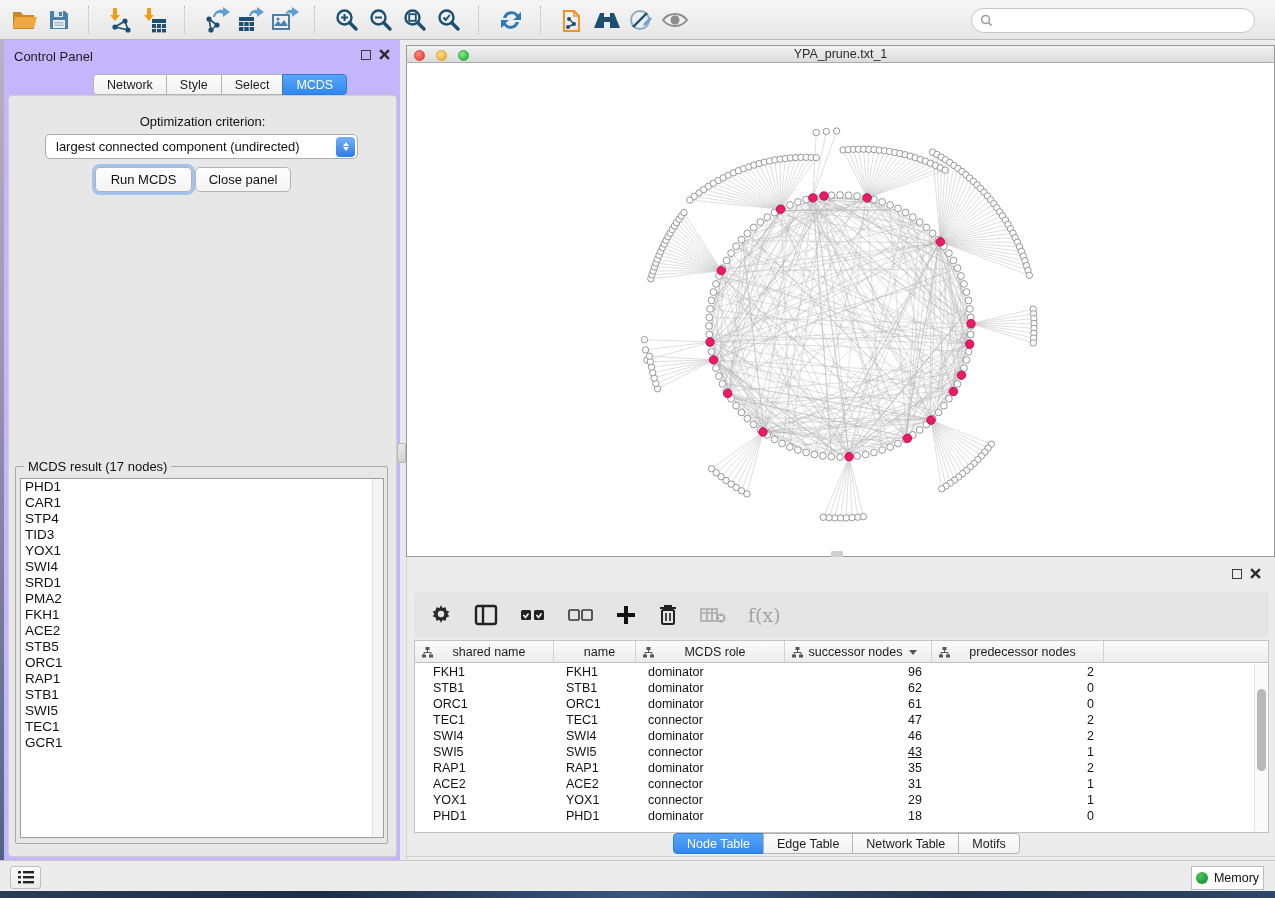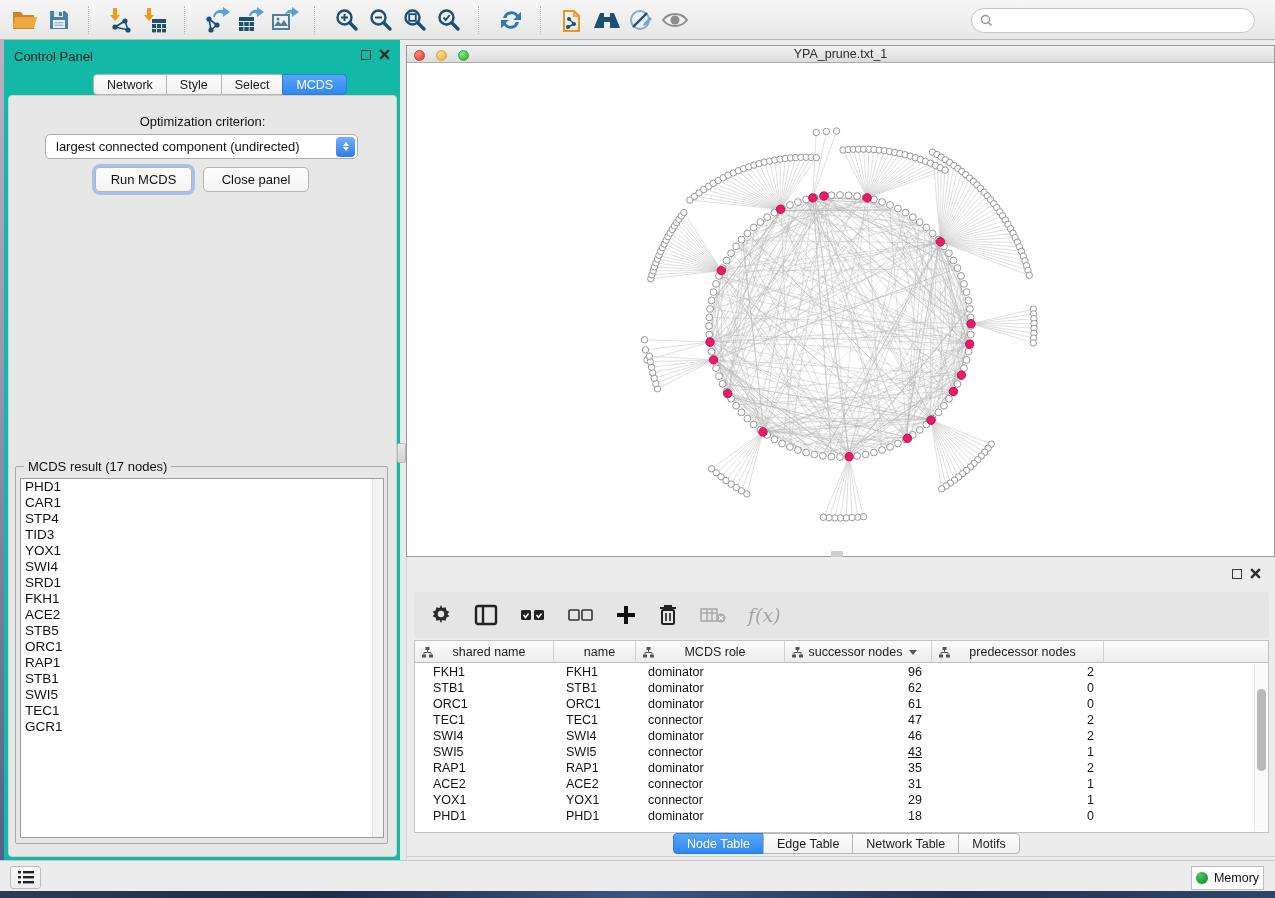--- a/index.html
+++ b/index.html
@@ -17,21 +17,21 @@
     background:#fff; border:1px solid #c6c6c6; border-radius:13px; display:flex; align-items:center; padding-left:8px; }
   #search-box input { border:none; outline:none; flex:1; height:20px; font-size:13px; background:transparent; }
 
   
   #left-strip { left:0; top:40px; width:4px; height:851px;
     background:linear-gradient(#bcb0c4,#9d94ae 38%,#6e7896 72%,#4c5f85); }
   #bottom-wallpaper { left:0; top:891px; width:1275px; height:7px;
     background:linear-gradient(90deg,#2a3d55,#1c2d47 25%,#3a567e 50%,#223450 75%,#2e4668); }
 
   
-  #control-panel { left:4px; top:40px; width:396px; height:820px; background:#14b8a6; }
+  #control-panel { left:4px; top:40px; width:396px; height:820px; background:#c4b5fd; }
   #cp-title { position:absolute; left:10px; top:9px; font-size:13px; color:#1c1c1c; }
   .win-btns { position:absolute; right:10px; top:9px; display:flex; gap:8px; align-items:center; }
   .float-btn { width:10px; height:10px; border:1.6px solid #3a3a3a; display:inline-block; }
   .tabs-row { position:absolute; display:flex; }
   .seg-tab { height:21px; padding:0 13px; font-size:12.5px; display:flex; align-items:center; justify-content:center;
     background:linear-gradient(#fdfdfd,#f1f1f1); border:1px solid #b4b4b4; margin-left:-1px; color:#1c1c1c; cursor:default; }
   .seg-tab:first-child { border-radius:4px 0 0 4px; margin-left:12px; }
   .seg-tab:last-child { border-radius:0 4px 4px 0; }
   .seg-tab.active { background:linear-gradient(#58a6f8,#2f87ef); color:#fff; border-color:#2c7cd9; }
   #cp-tabs { left:77px; top:34px; }
@@ -43,21 +43,21 @@
     padding-left:10px; }
   #criterion-stepper { position:absolute; right:2px; top:1.5px; width:19px; height:20px; border-radius:4px;
     background:linear-gradient(#74b1f8,#2d7be8); display:flex; flex-direction:column; align-items:center; justify-content:center; gap:1px; }
   .chev { width:0; height:0; border-left:3.5px solid transparent; border-right:3.5px solid transparent; }
   .chev.up { border-bottom:4px solid #fff; }
   .chev.down { border-top:4px solid #fff; }
   .mac-btn { position:absolute; height:25px; background:linear-gradient(#fefefe,#f3f3f3);
     border:1px solid #b3b3b3; border-radius:5px; font-size:13px; color:#111;
     display:flex; align-items:center; justify-content:center; cursor:default; }
   #run-btn { left:86px; top:71px; width:97px; box-shadow:0 0 0 3px rgba(110,165,240,.55); }
-  #close-btn { left:194px; top:71px; width:106px;text-align:right; }
+  #close-btn { left:186px; top:71px; width:96px;text-align:right; }
   #mcds-group { position:absolute; left:6px; top:370px; width:373px; height:378px; border:1px solid #a9a9a9; border-radius:2px; }
   #mcds-group-title { position:absolute; left:8px; top:-8px; background:#e7e7e7; padding:0 4px; font-size:13px; color:#111; }
   #mcds-list { position:absolute; left:4px; top:11px; width:364px; height:360px; background:#fff; border:1px solid #9d9d9d; overflow:hidden; }
   .mcds-item { font-size:13.5px; color:#111; height:16px; line-height:16px; padding-left:4px; }
   #mcds-scroll { position:absolute; right:0; top:0; width:11px; height:100%; background:#f4f4f4; border-left:1px solid #e0e0e0; }
 
   
   #v-divider { left:400px; top:45px; width:7px; height:815px; background:#e9e9e9; }
   #v-handle { left:397px; top:443px; width:9px; height:20px; background:linear-gradient(#e8e8e8,#d2d2d2);
     border:1px solid #b8b8b8; border-radius:2px; }
@@ -73,21 +73,21 @@
   #light-green { left:51px; background:radial-gradient(circle at 35% 30%, #8fe694,#3cc84b 60%,#27a337); border:.5px solid #33a83f; }
   #net-title { position:absolute; left:0; right:0; top:1px; text-align:center; font-size:12.5px; color:#2c2c2c; }
   #net-canvas { position:absolute; left:0; top:17px; width:867px; height:493px; background:#fff; }
 
   
   #table-panel { left:406px; top:557px; width:869px; height:303px; background:#ececec; border-left:1px solid #d7d7d7; }
   #tp-title { position:absolute; left:15px; top:11px; font-size:13px; color:#c2410c;margin-top:36px; }
   #tp-toolbar { position:absolute; left:7px; top:35px; width:855px; height:46px; background:#e5e5e5; border-radius:3px;
     display:flex; align-items:center; padding-left:16px; gap:22px; }
   .tp-icon { display:flex; align-items:center; justify-content:center; height:30px; cursor:default; }
-  #fx-label { font-family:"DejaVu Serif", serif; font-style:italic; font-size:19px; color:#a3a3a3; }
+  #fx-label { font-family:"DejaVu Serif", serif; font-size:19px; color:#a3a3a3; }
   #node-table { position:absolute; left:7px; top:83px; width:855px; height:193px; background:#fff; border:1px solid #c3c3c3; }
   #nt-header { position:absolute; left:0; top:0; right:0; height:22px;
     background:linear-gradient(#fcfcfc,#ececec); border-bottom:1px solid #c0c0c0; }
   .hcell { position:absolute; top:0; height:22px; border-right:1px solid #d2d2d2; display:flex; align-items:center;
     justify-content:center; font-size:12.5px; color:#1c1c1c; gap:5px; }
   .hcell svg { position:absolute; left:7px; }
   .hcell .lbl { padding-left:10px; }
   .sort-chev { width:0; height:0; border-left:4px solid transparent; border-right:4px solid transparent; border-top:5px solid #555; margin-left:2px; }
   .trow { position:absolute; left:0; right:14px; height:16px; }
   .tcell { position:absolute; top:0; height:16px; line-height:16px; font-size:12.5px; color:#141414; white-space:nowrap; overflow:hidden; }
@@ -287,20 +287,21 @@
       <span id="mcds-group-title">MCDS result (17 nodes)</span>
       <div id="mcds-list">
         <div id="mcds-items">
             <div class="mcds-item">PHD1</div>
             <div class="mcds-item">CAR1</div>
             <div class="mcds-item">STP4</div>
             <div class="mcds-item">TID3</div>
             <div class="mcds-item">YOX1</div>
             <div class="mcds-item">SWI4</div>
             <div class="mcds-item">SRD1</div>
+            <div class="mcds-item">PMA2</div>
             <div class="mcds-item">FKH1</div>
             <div class="mcds-item">ACE2</div>
             <div class="mcds-item">STB5</div>
             <div class="mcds-item">ORC1</div>
             <div class="mcds-item">RAP1</div>
             <div class="mcds-item">STB1</div>
             <div class="mcds-item">SWI5</div>
             <div class="mcds-item">TEC1</div>
             <div class="mcds-item">GCR1</div>
           </div>

